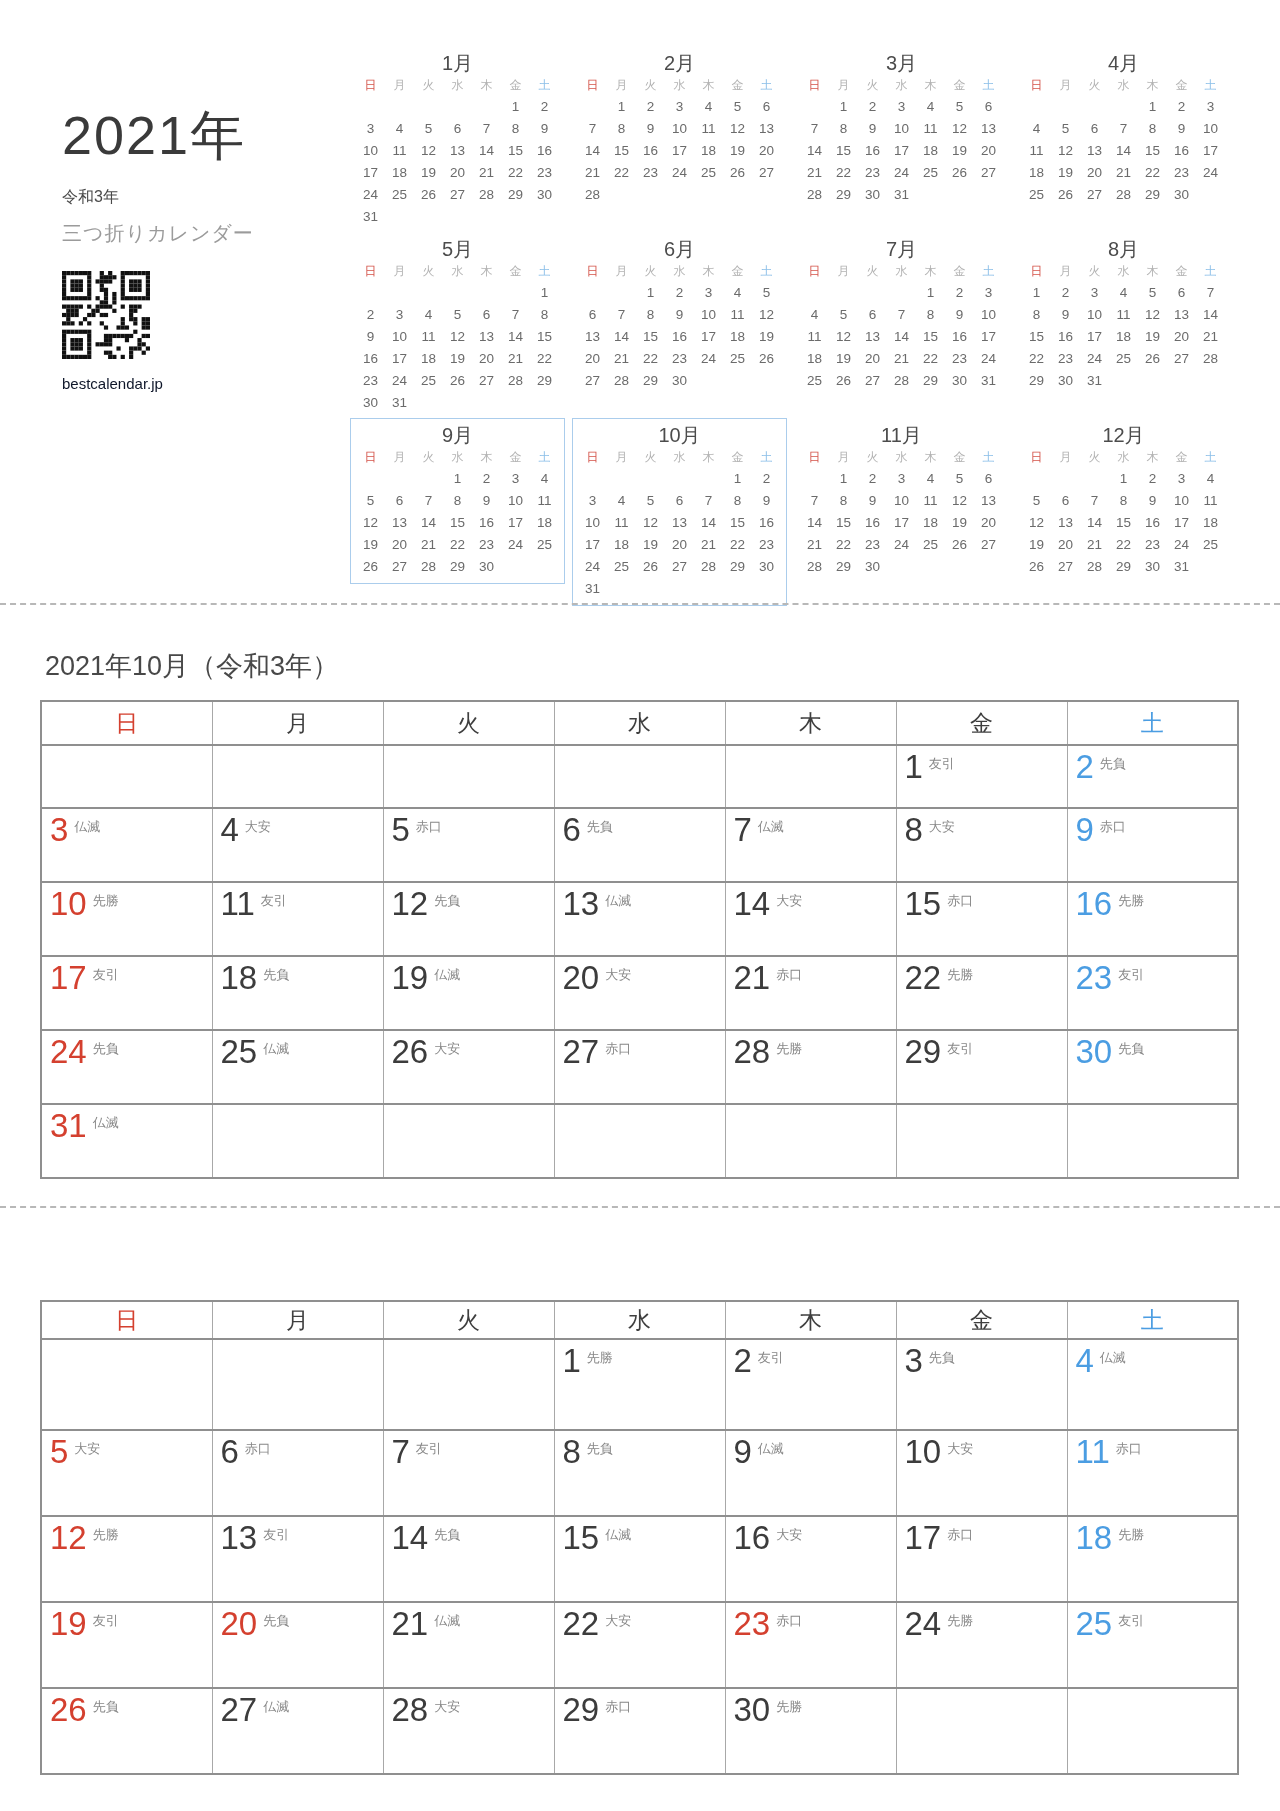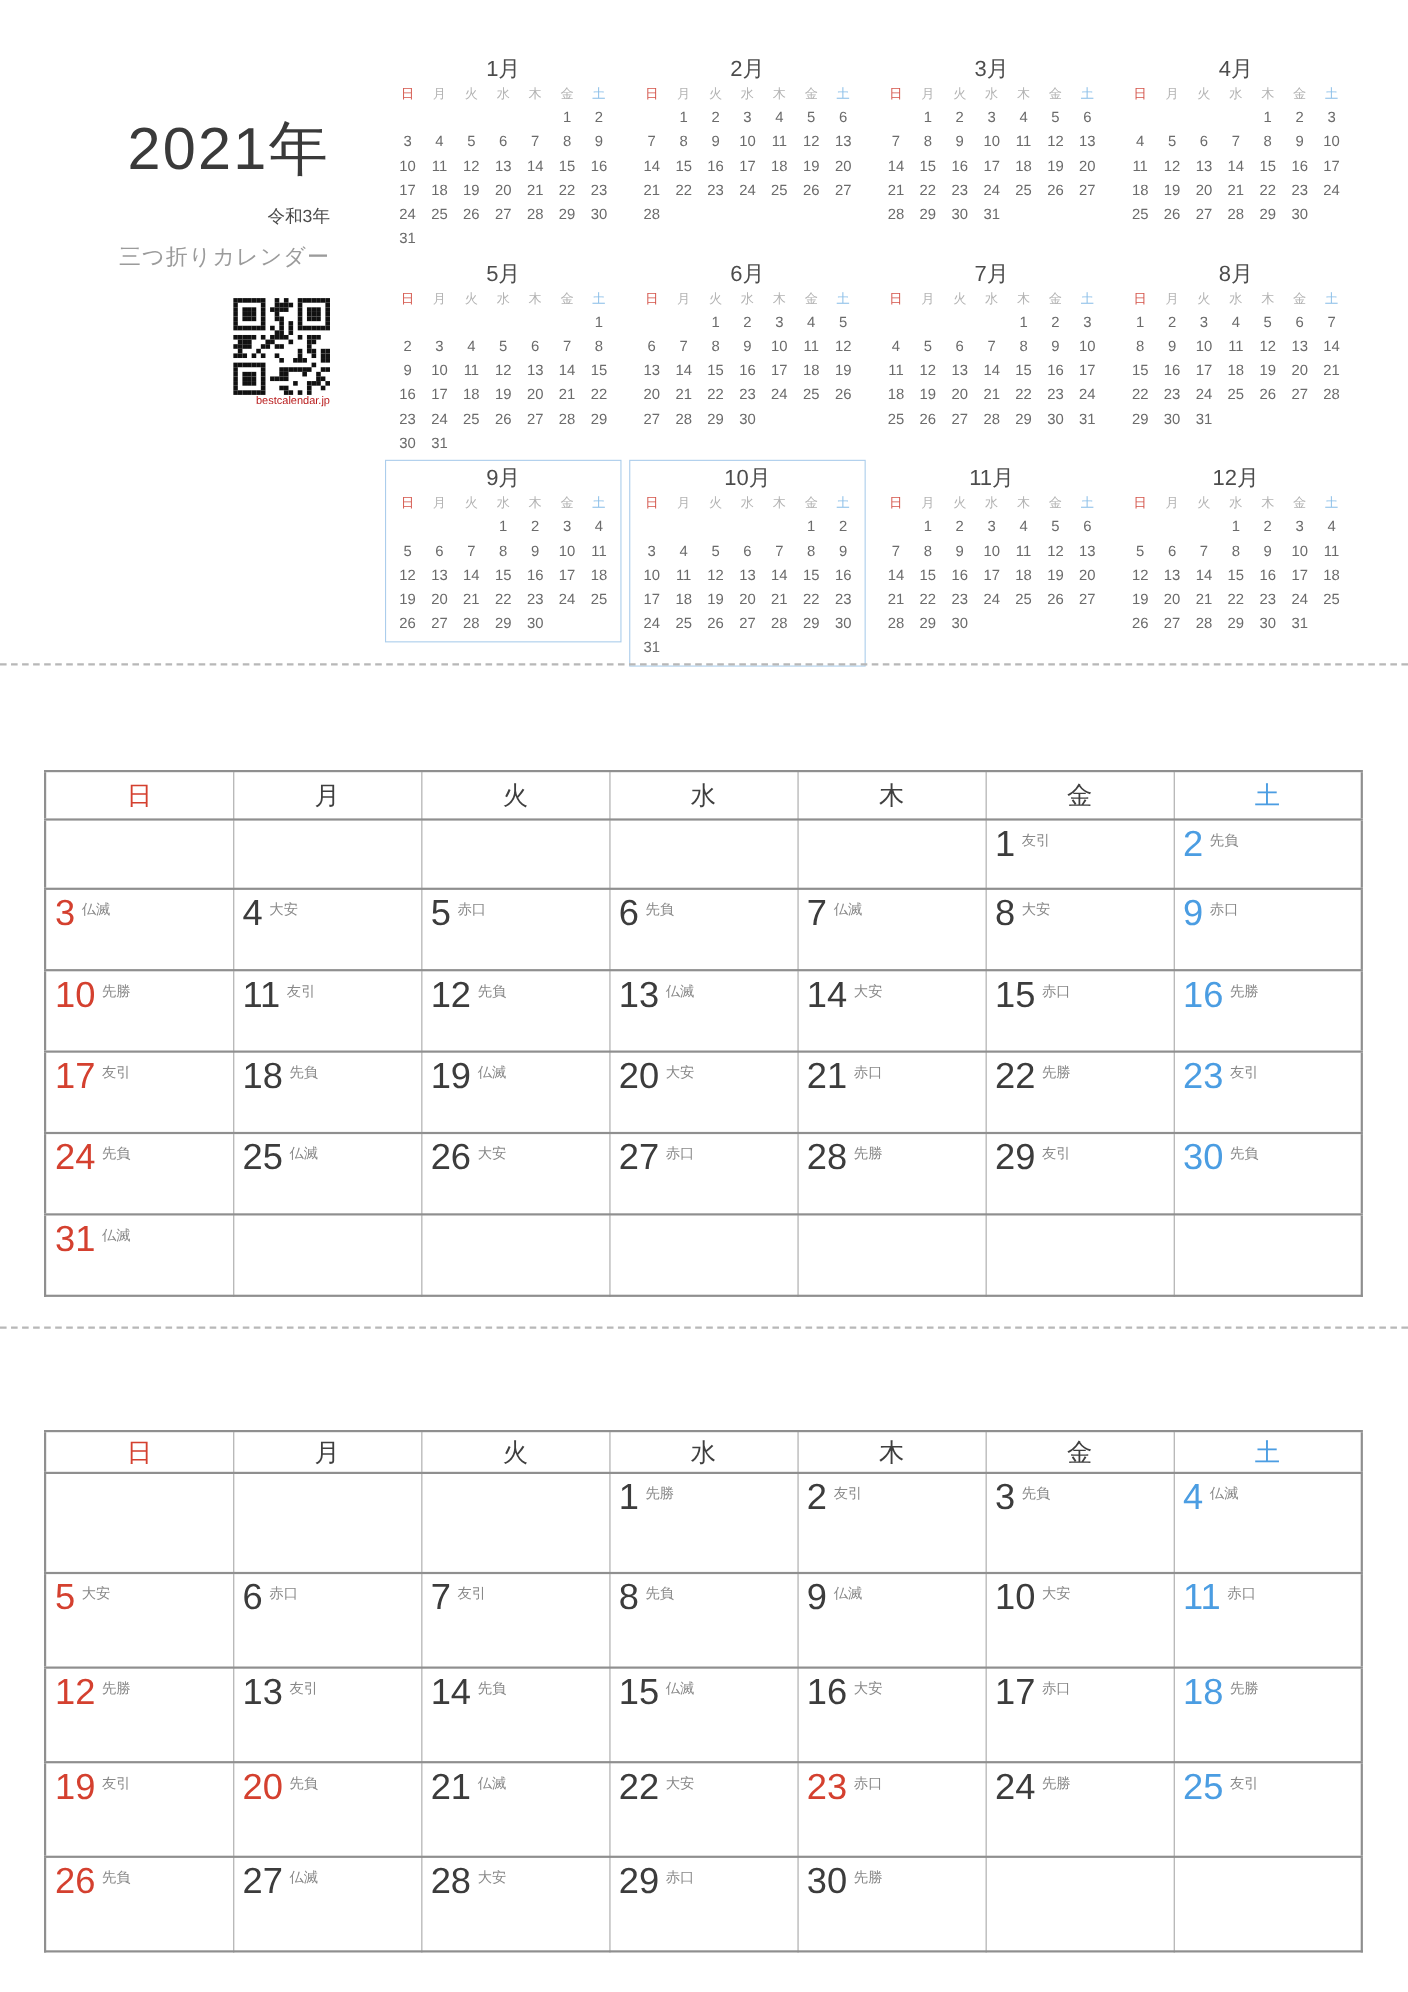--- a/index.html
+++ b/index.html
@@ -1,25 +1,25 @@
 <!DOCTYPE html>
 <html><head>
 <meta charset="utf-8">
 <style>
   html,body{margin:0;padding:0;background:#fff;}
   .page{position:relative;width:1280px;height:1811px;background:#fff;overflow:hidden;
         font-family:"Liberation Sans","DejaVu Sans",sans-serif;}
 
   
-  .info{position:absolute;left:80px;top:100px;width:220px;text-align:right;}
+  .info{position:absolute;left:62px;top:100px;width:220px;text-align:left;}
   .year{font-size:54px;color:#3a3a3a;letter-spacing:2px;}
   .era{font-size:16px;color:#4a4a4a;margin-top:14px;}
   .subtitle{font-size:20px;color:#9b9b9b;margin-top:12px;letter-spacing:1px;white-space:nowrap;}
   .qr-wrap{margin-top:24px;height:88px;}
-  .site{font-size:10px;color:#b91c1c;}
+  .site{font-size:15px;color:#0f172a;margin-top:16px;}
 
   
   .mini-grid{position:absolute;left:356px;top:52px;display:grid;
              grid-template-columns:repeat(4,203px);column-gap:19px;row-gap:10px;align-items:start;}
   .mini{width:203px;}
   .mini.boxed{outline:1px solid #abcdec;outline-offset:5px;}
   .m-title{text-align:center;font-size:20px;color:#4c4c4c;height:22px;line-height:22px;}
   .m-grid{display:grid;grid-template-columns:repeat(7,29px);grid-auto-rows:22px;}
   .m-grid span{text-align:center;line-height:22px;}
   .m-grid .hd{font-size:12px;color:#b3b3b3;}
@@ -865,20 +865,21 @@
           <span class="dc">29</span>
           <span class="dc">30</span>
           <span class="dc">31</span>
           <span class="dc"></span>
         </div>
       </div>
     </div>
 
   <div class="divider" id="div1"></div>
 
+  <h2 class="section-title" id="title-0">2021年10月（令和3年）</h2>
   <table class="cal" id="cal-0">
       <colgroup>
         <col style="width: 14.2857%;">
         <col style="width: 14.2857%;">
         <col style="width: 14.2857%;">
         <col style="width: 14.2857%;">
         <col style="width: 14.2857%;">
         <col style="width: 14.2857%;">
         <col style="width: 14.2857%;">
       </colgroup>

